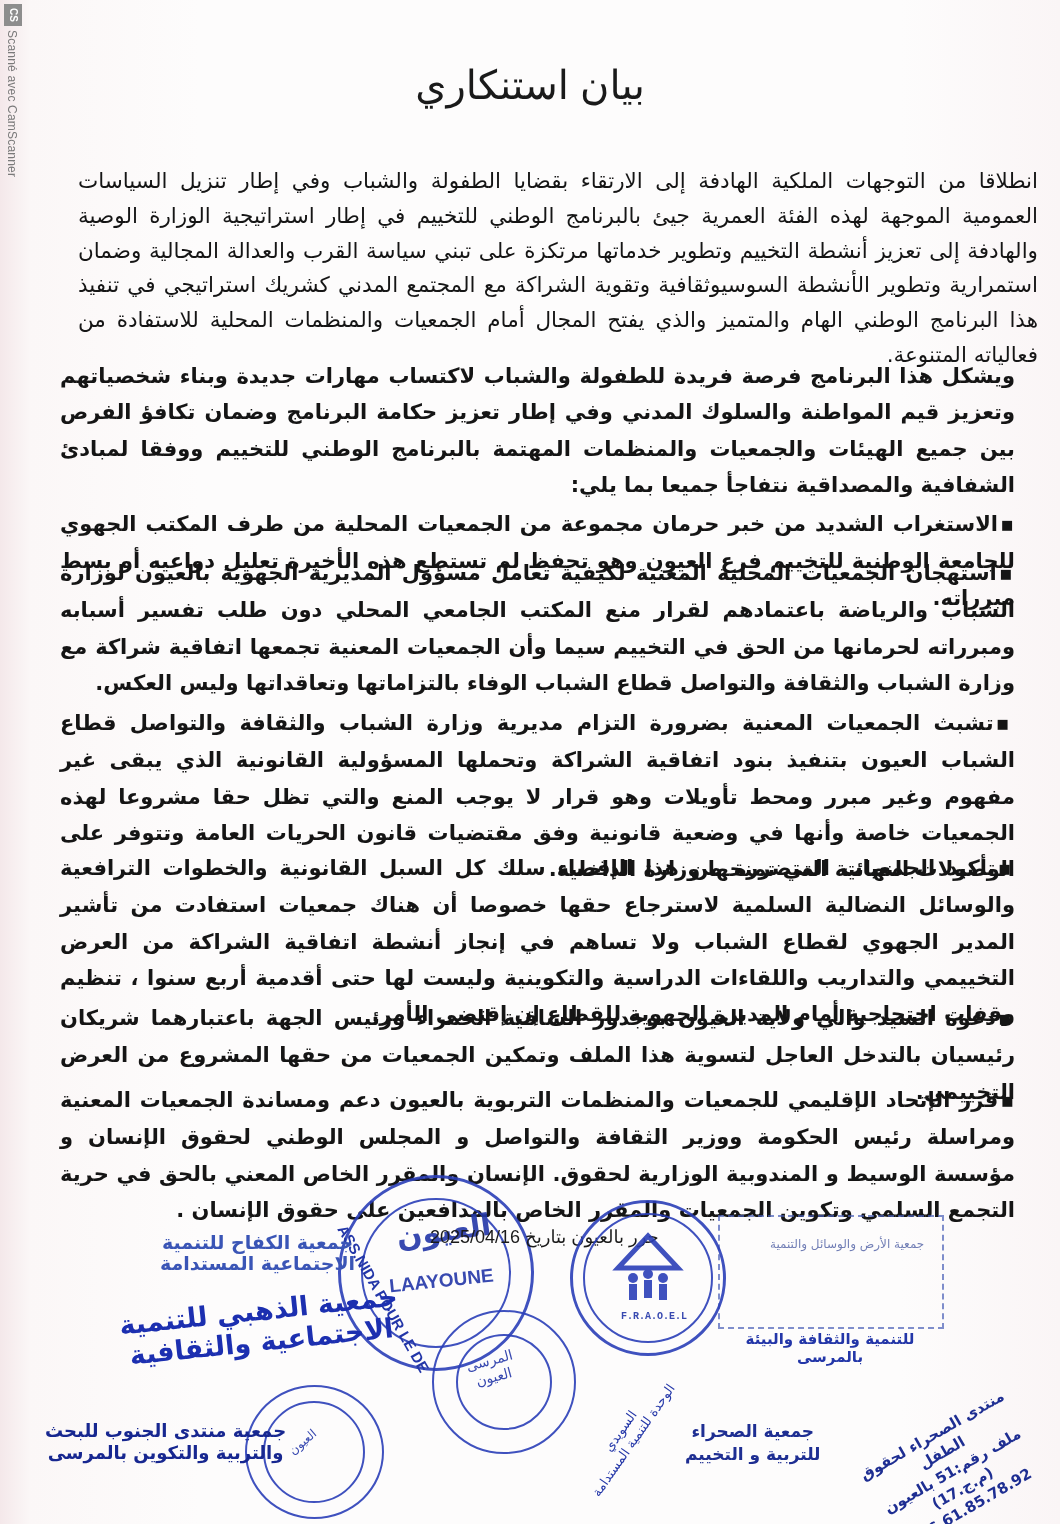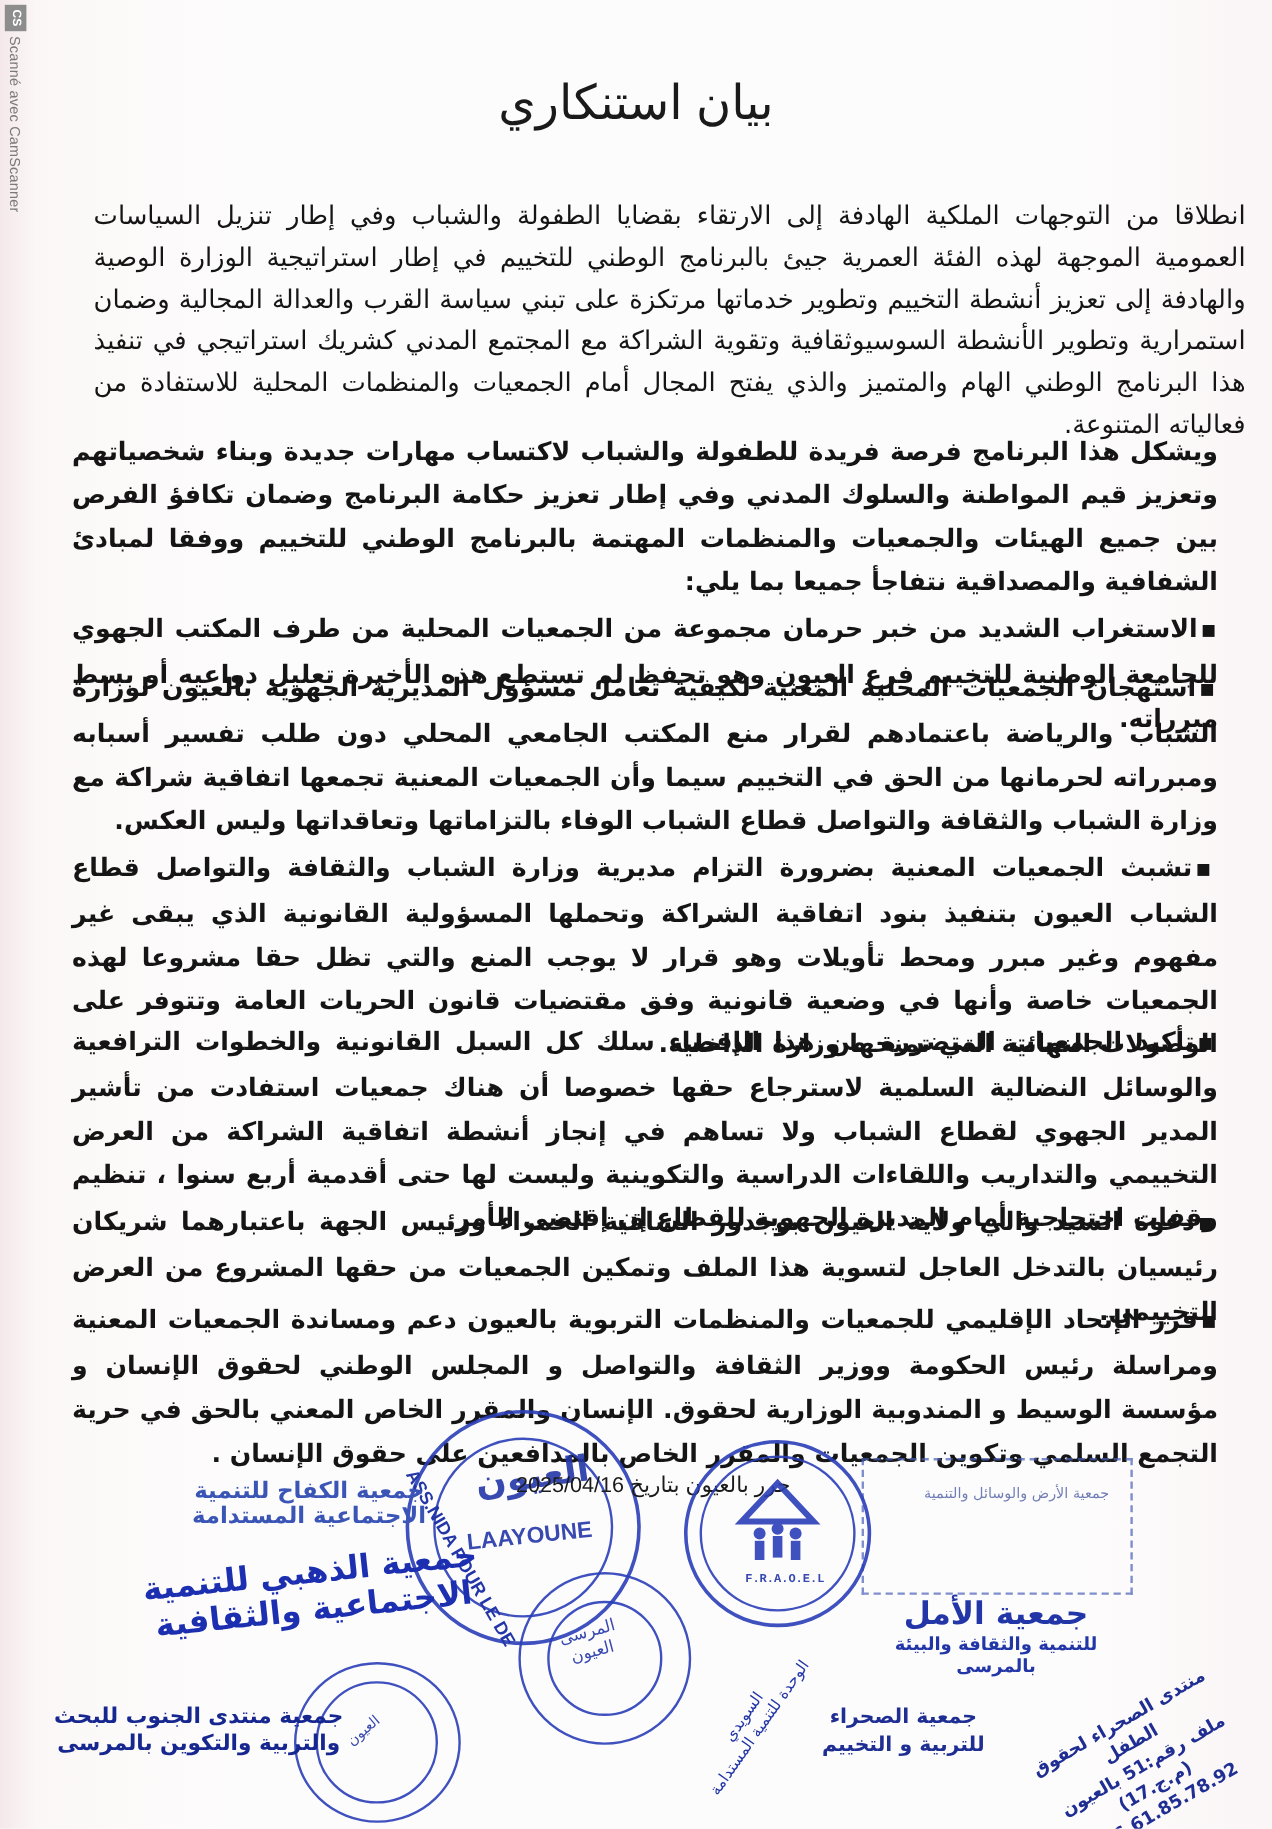--- a/index.html
+++ b/index.html
@@ -99,21 +99,20 @@
   <div class="stamp stamp-text" style="left:120px; top:1295px; font-size:27px; color:#1c2fb0; line-height:1.15; transform:rotate(-6deg);">
     <div>جمعية الذهبي للتنمية</div>
     <div>الاجتماعية والثقافية</div>
   </div>
 
   <div style="position:absolute; left:718px; top:1215px; width:222px; height:110px; border:2px dashed #4a60b8; opacity:0.7;">
     <div class="stamp" style="left:50px; top:20px; font-size:12px; font-weight:normal; color:#374a98;">جمعية الأرض والوسائل والتنمية</div>
   </div>
 
   <div class="stamp stamp-text" style="left:720px; top:1330px; width:220px; font-size:15px; color:#2336a8;">
-    <div style="font-size:26px;">جمعية الأمل</div>
     <div>للتنمية والثقافة والبيئة</div>
     <div>بالمرسى</div>
   </div>
 
   <div class="circle-stamp" style="left:570px; top:1200px; width:150px; height:150px; border-width:3px;">
     <div class="inner-ring" style="left:10px; top:10px; width:126px; height:126px;"></div>
     <svg width="80" height="80" viewBox="0 0 80 80" style="position:absolute; left:35px; top:25px;">
       <path d="M10 40 L40 8 L70 40 Z" fill="none" stroke="#2b3fb8" stroke-width="5"></path>
       <circle cx="25" cy="50" r="5" fill="#2b3fb8"></circle>
         <circle cx="40" cy="46" r="5" fill="#2b3fb8"></circle>

